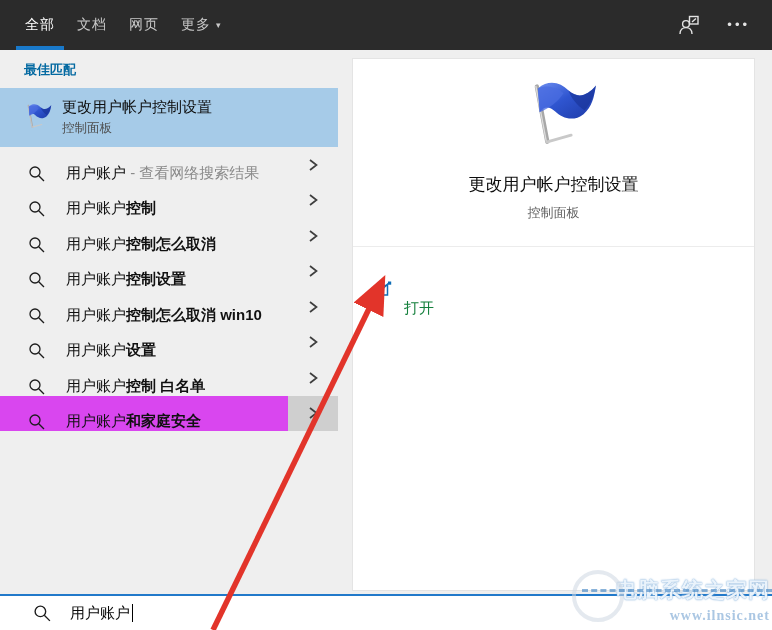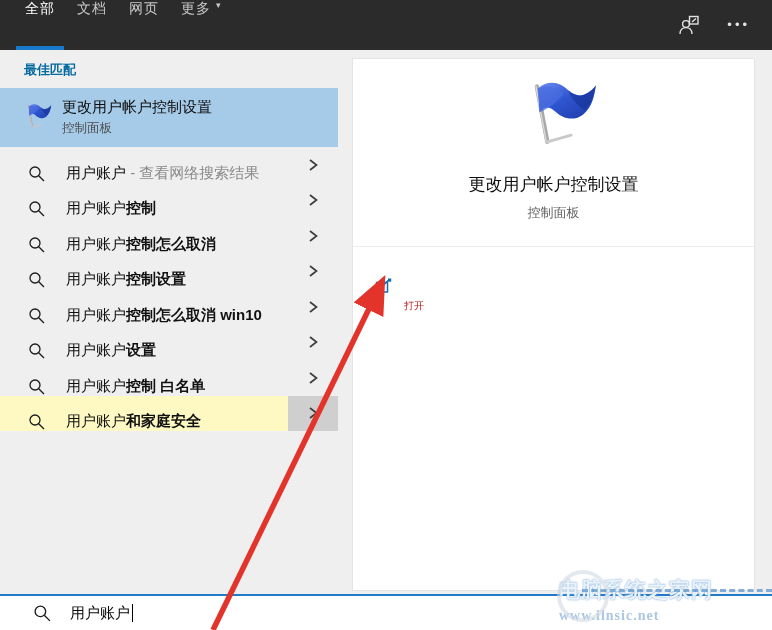--- a/index.html
+++ b/index.html
@@ -9,21 +9,21 @@
     background:#efefef; position:relative; overflow:hidden;
     -webkit-font-smoothing:antialiased;
   }
   
   .topbar {
     position:absolute; top:0; left:0; width:772px; height:50px;
     background:#2b2b2b; display:flex; align-items:stretch;
   }
   .tabs { display:flex; margin-left:14px; }
   .tab {
-    position:relative; padding:0 11px; display:flex; 
+    position:relative; padding:0 11px; display:flex; align-items:center;
     color:#c9c9c9; font-size:14px; cursor:default; letter-spacing:1px;
   }
   .tab.selected { color:#ffffff; }
   .tab.selected::after {
     content:""; position:absolute; left:2px; right:2px; bottom:0; height:4px;
     background:#1979ca;
   }
   .tab .dd { font-size:9px; margin-left:5px; color:#c9c9c9; }
   .topbar-right {
     margin-left:auto; display:flex; align-items:center; gap:26px; padding-right:22px;
@@ -47,47 +47,47 @@
   .bm-text { display:flex; flex-direction:column; gap:3px; margin-left:4px; }
   .bm-title { font-size:15px; color:#0d0d0d; }
   .bm-sub { font-size:12.5px; color:#4d4d4d; }
 
   .srow { height:35.5px; display:flex; align-items:flex-end; }
   .sicon { width:18px; margin-left:28px; display:flex; }
   .stext { flex:1; margin-left:20px; font-size:15px; color:#111; white-space:nowrap; overflow:hidden; }
   .stext b { font-weight:bold; }
   .suffix { color:#8a8a8a; }
   .chev-cell { width:50px; height:100%; display:flex; align-items:center; justify-content:center; margin-left:2px; }
-  .srow.hl { background:#fef9c3; }
+  .srow.hl { background:#d946ef; }
   .srow.hl .chev-cell { background:#cfcfcf; }
 
   
   .preview-card {
     position:absolute; left:352px; top:8px; width:403px; height:533px;
     background:#ffffff; border:1px solid #e4e4e4;
   }
   .pc-top { padding-top:18px; display:flex; flex-direction:column; align-items:center; }
   .pc-title { margin-top:12px; font-size:17px; color:#0d0d0d; }
   .pc-sub { margin-top:8px; font-size:13px; color:#5f5f5f; }
   .pc-divider { margin-top:24px; border-top:1px solid #ececec; }
   .open-row { margin-top:16px; padding-left:22px; display:flex; align-items:center; gap:12px; }
-  .open-label { font-size:10px; color:#b91c1c;margin-top:36px; }
+  .open-label { font-size:15px; color:#15803d;margin-top:36px; }
 
   
   .search-bar {
     position:absolute; left:0; bottom:0; width:772px; height:36px;
     background:#ffffff; border-top:2px solid #2179ca;
     display:flex; align-items:center; z-index:3;
   }
   .sb-icon { margin-left:33px; display:flex; }
   .sb-text { margin-left:18px; font-size:15px; color:#0a0a0a; }
   .caret { display:inline-block; width:1px; height:18px; background:#000; margin-left:2px; vertical-align:-4px; }
 
   
-  .watermark { position:absolute; right:17px; bottom:6px; width:196px; z-index:5; text-align:left; pointer-events:none; }
+  .watermark { position:absolute; right:2px; bottom:6px; width:196px; z-index:5; text-align:right; pointer-events:none; }
   .wm-circle {
     position:absolute; left:-2px; top:-6px; width:52px; height:52px;
     border:4px solid rgba(205,215,225,0.55); border-radius:50%;
   }
   .wm-line1 {
     font-size:21px; font-weight:bold; letter-spacing:1px;
     color:rgba(238,246,252,0.96);
     text-shadow:0 0 2px rgba(130,175,220,0.9), 0 0 1px rgba(130,175,220,0.9);
     white-space:nowrap;
   }

